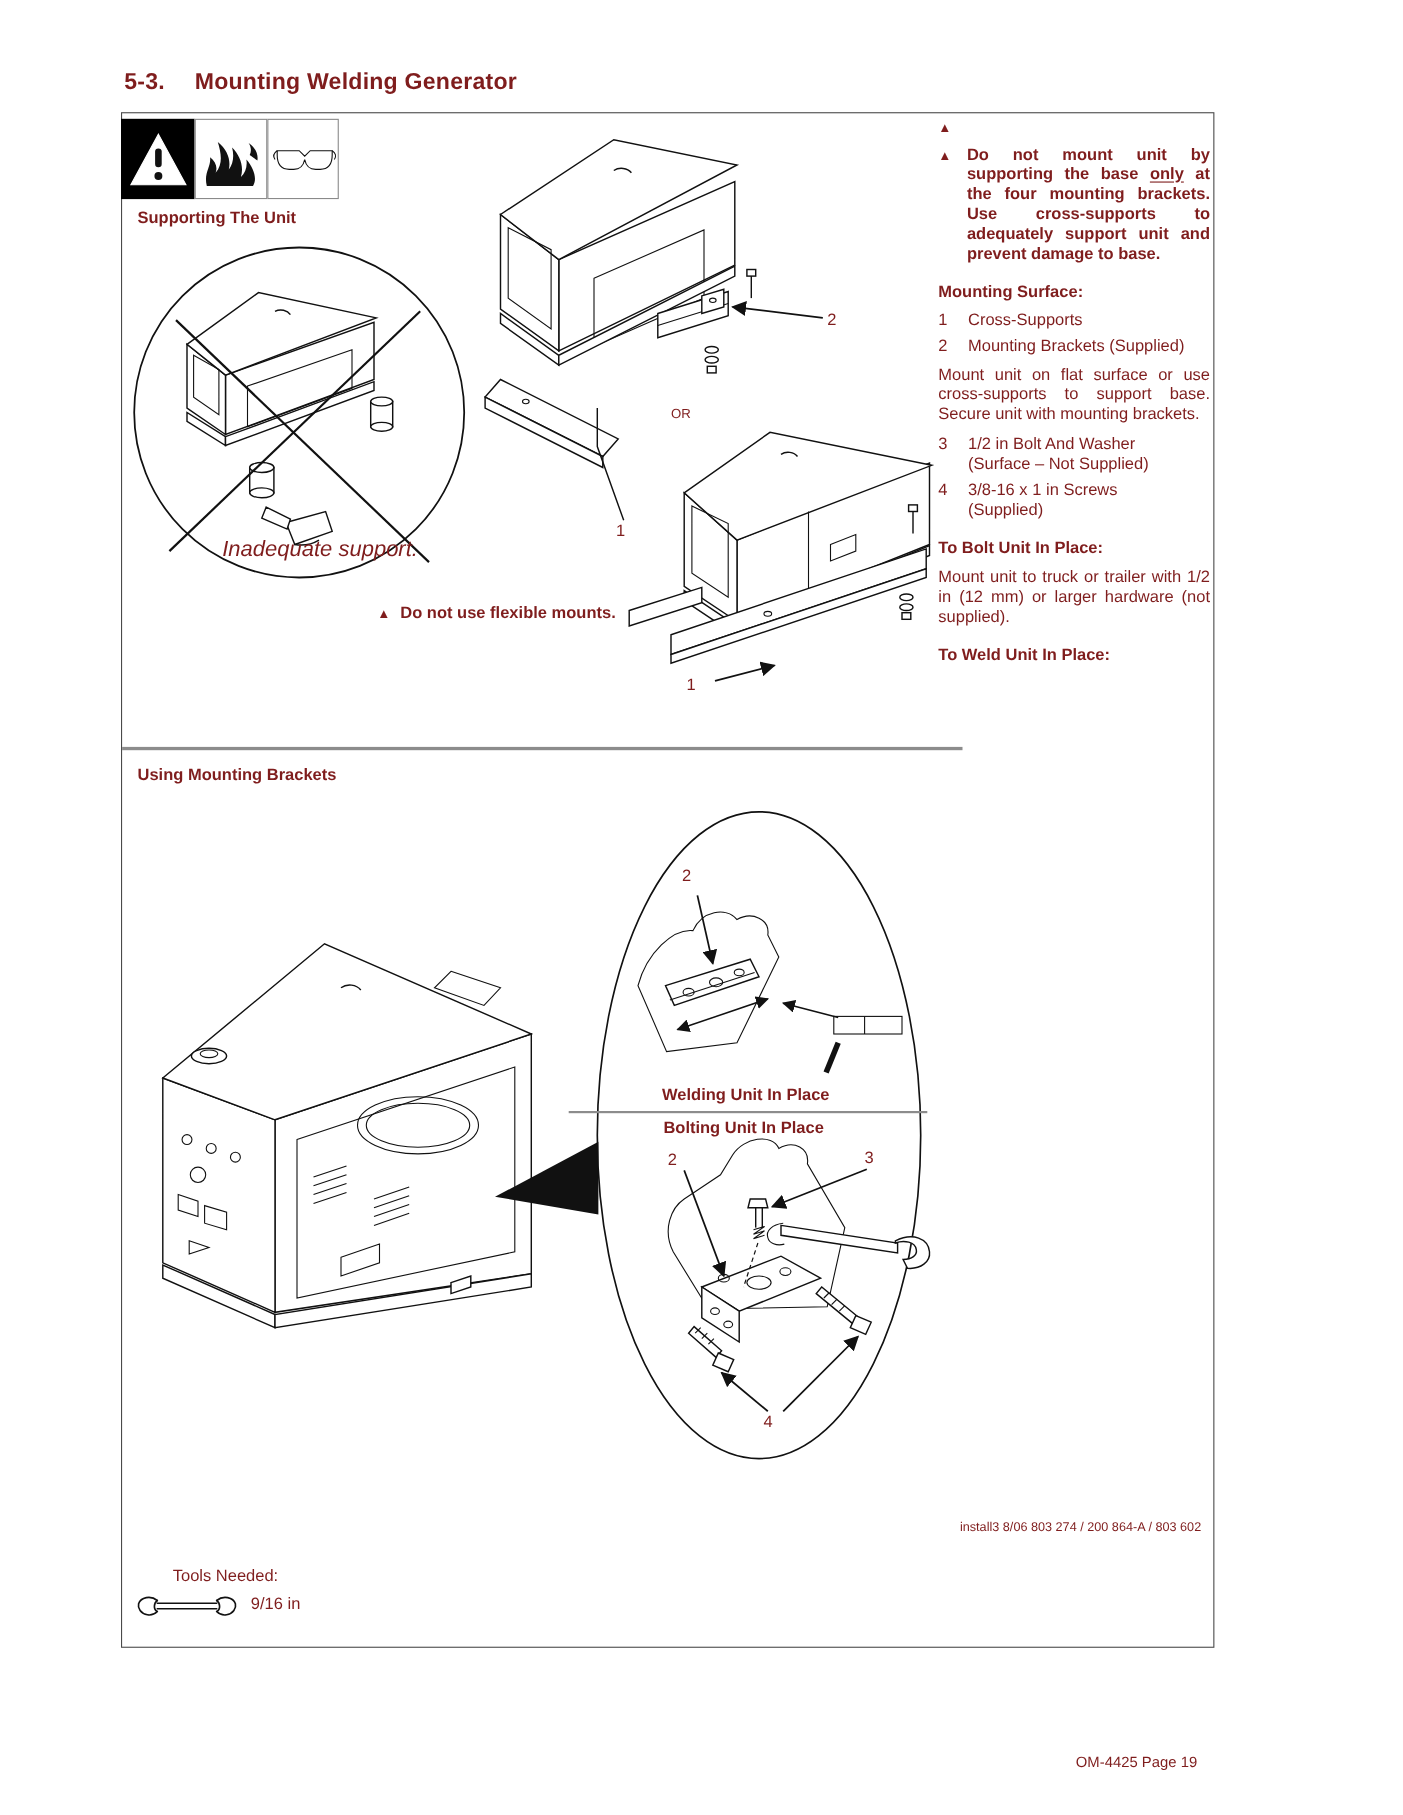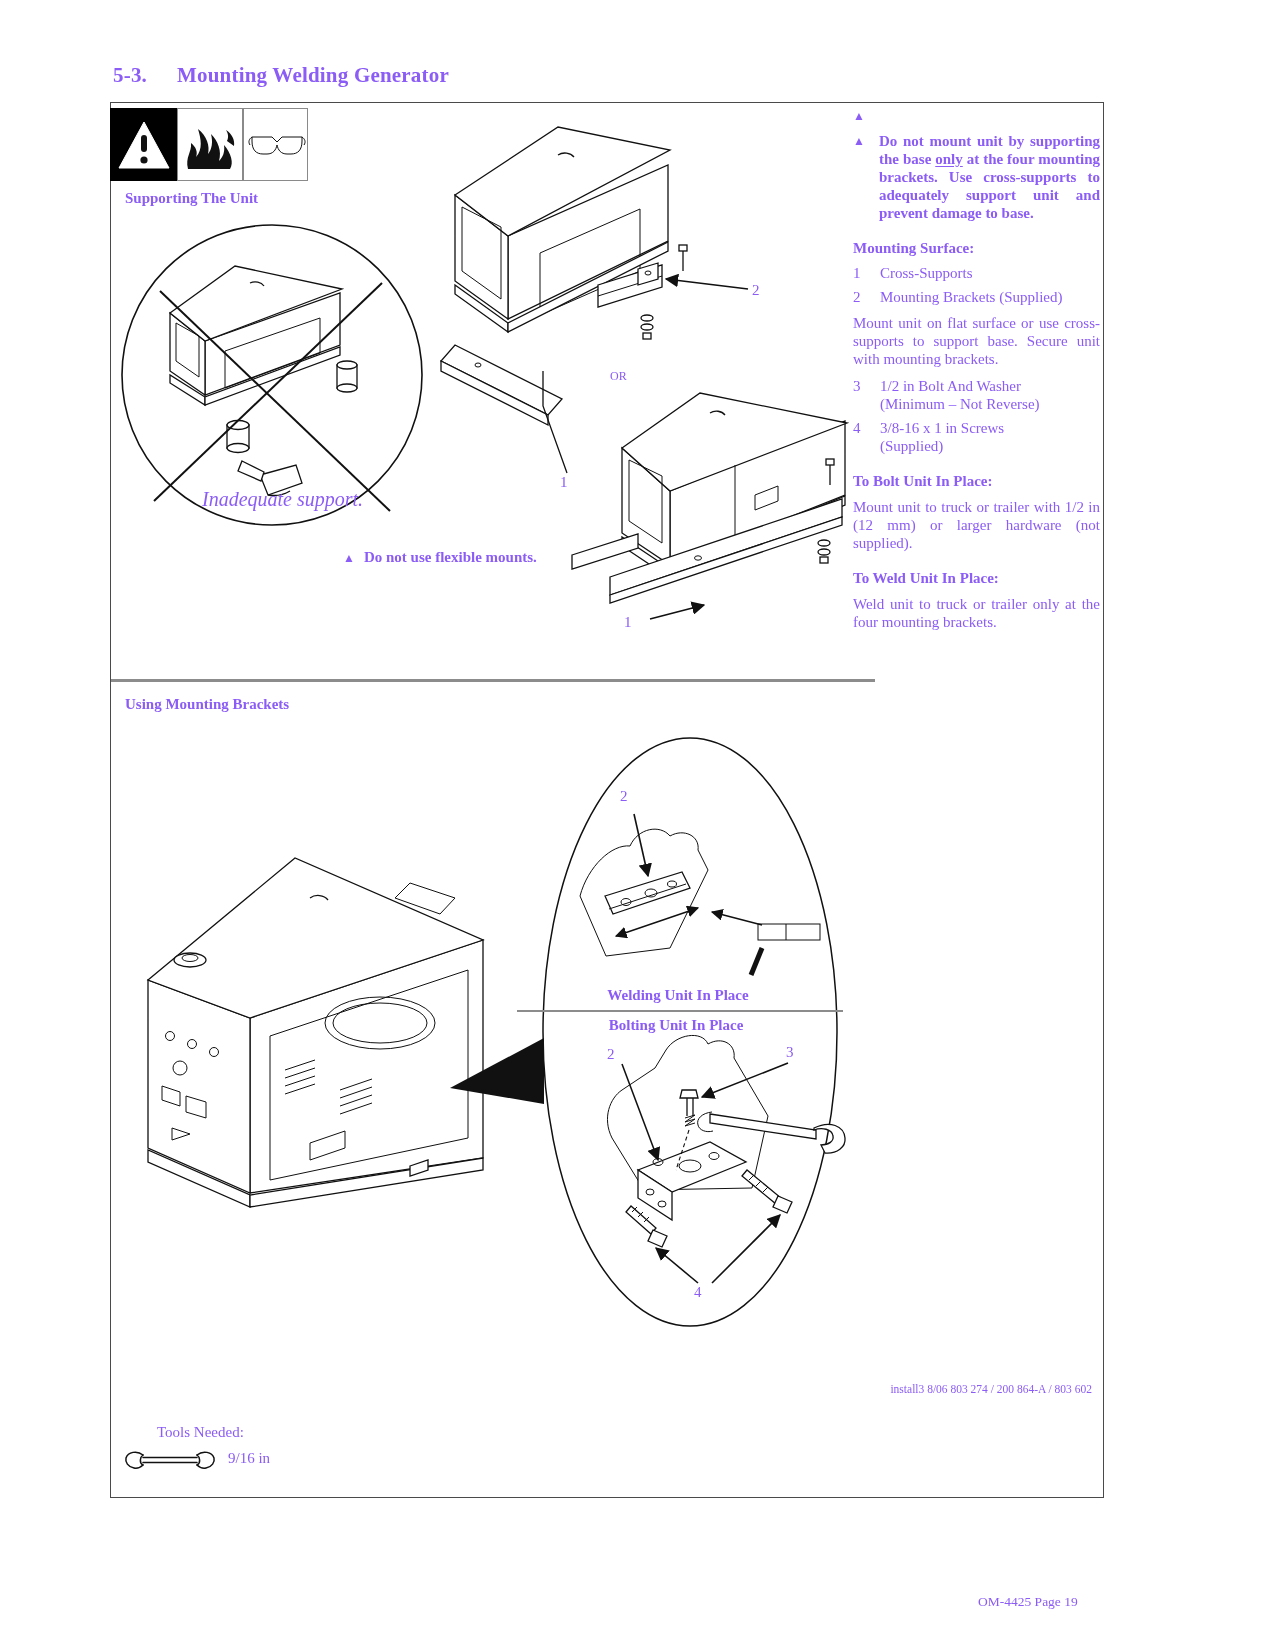--- a/index.html
+++ b/index.html
@@ -1,17 +1,17 @@
 <!DOCTYPE html>
 <html><head>
 <meta charset="utf-8">
 <style>
   html,body{margin:0;padding:0;background:#fff;}
   #page{position:relative;width:1275px;height:1650px;background:#fff;
-        font-family:Liberation Serif, serif;color:#8b5cf6;overflow:hidden;}
+        font-family:Liberation Sans, sans-serif;color:#7f1d1d;overflow:hidden;}
   .abs{position:absolute;}
   .title{font-size:21px;font-weight:bold;letter-spacing:.2px;}
   .title .num{display:inline-block;width:64px;}
   .mainbox{border:1.6px solid #4a4a4a;}
   .hdivider{background:#8c8c8c;height:2.5px;}
   .secHead{font-size:15px;font-weight:bold;}
   .caption{font-size:15px;font-weight:bold;text-align:center;}
   .callout{font-size:15px;}
   .ital{font-style:italic;font-size:20px;}
   .orlbl{font-size:12px;}
@@ -327,29 +327,28 @@
     </div>
     <div class="item">
       <span class="n">2</span>
       <span>Mounting Brackets (Supplied)</span>
     </div>
 
     <div class="sb-p">Mount unit on flat surface or use cross-supports to support base. Secure unit with mounting brackets.</div>
 
     <div class="item">
       <span class="n">3</span>
-      <span><span>1/2 in Bolt And Washer</span><br><span>(Minimum – Not Reverse)</span></span>
+      <span><span>1/2 in Bolt And Washer</span><br><span>(Surface – Not Supplied)</span></span>
     </div>
     <div class="item">
       <span class="n">4</span>
       <span><span>3/8-16 x 1 in Screws</span><br><span>(Supplied)</span></span>
     </div>
 
     <div class="sb-h">To Bolt Unit In Place:</div>
     <div class="sb-p">Mount unit to truck or trailer with 1/2 in (12 mm) or larger hardware (not supplied).</div>
 
     <div class="sb-h">To Weld Unit In Place:</div>
-    <div class="sb-p">Weld unit to truck or trailer only at the four mounting brackets.</div>
   </div>
 
   <div class="abs pagefoot" style="left:978px;top:1574px;margin-top:20px;">OM-4425 Page 19</div>
 
 </div>
 
 </body></html>

